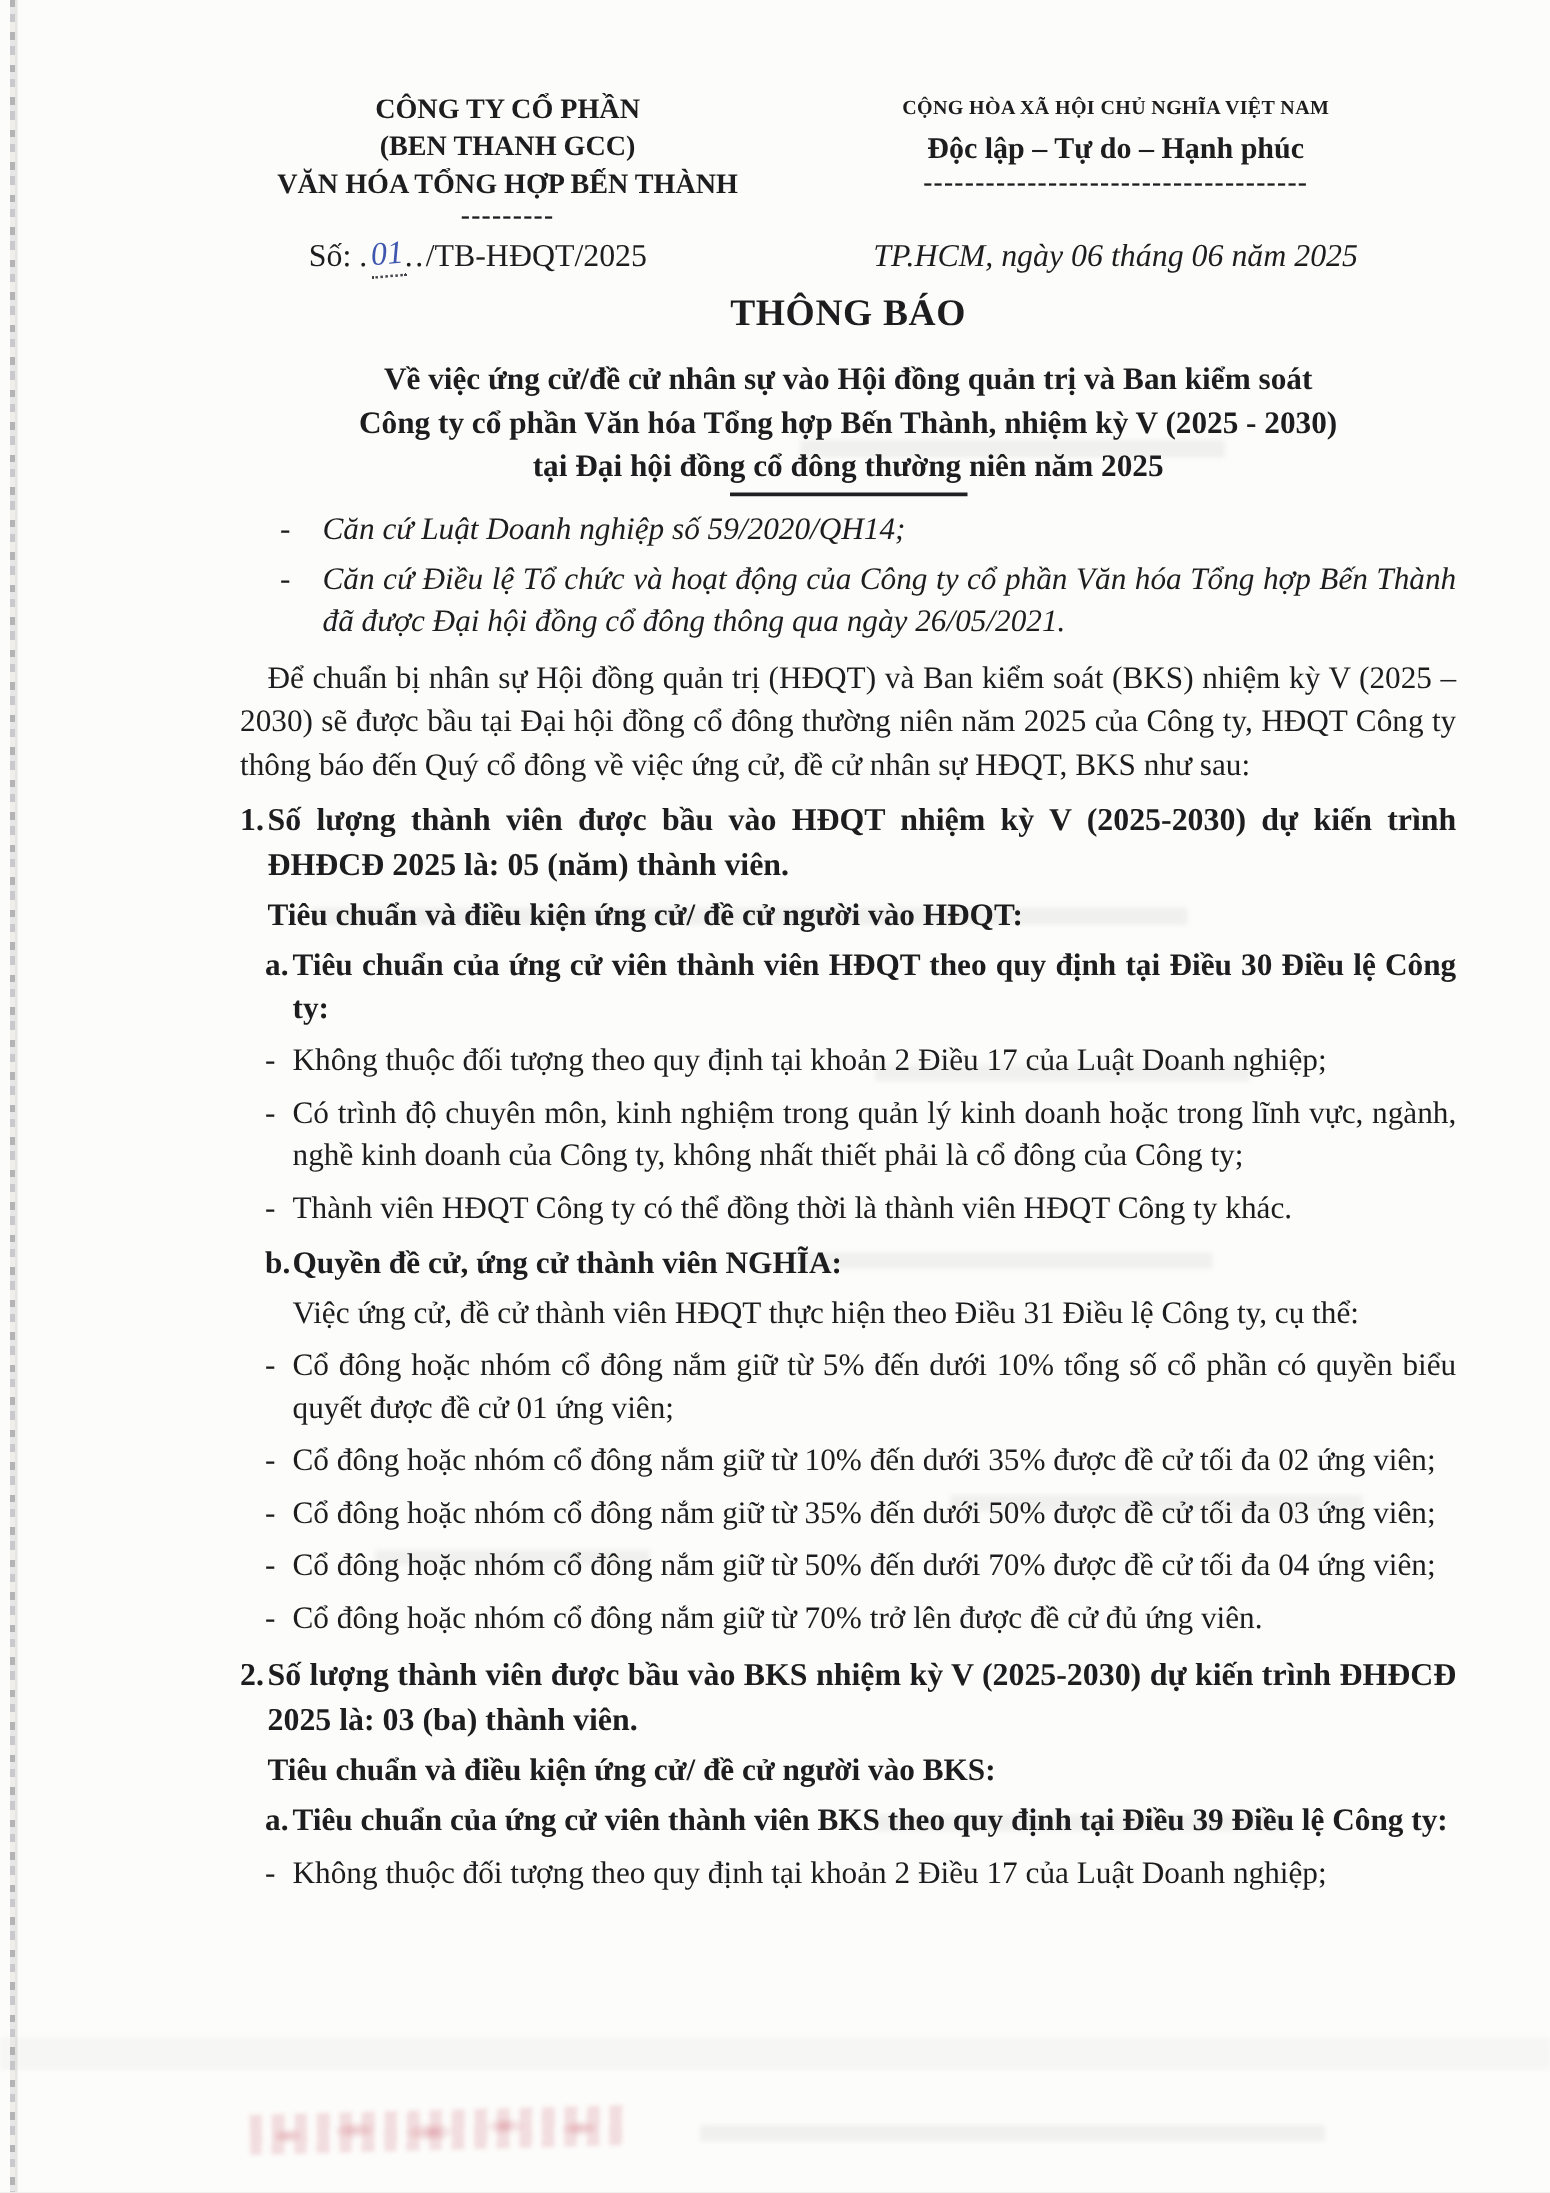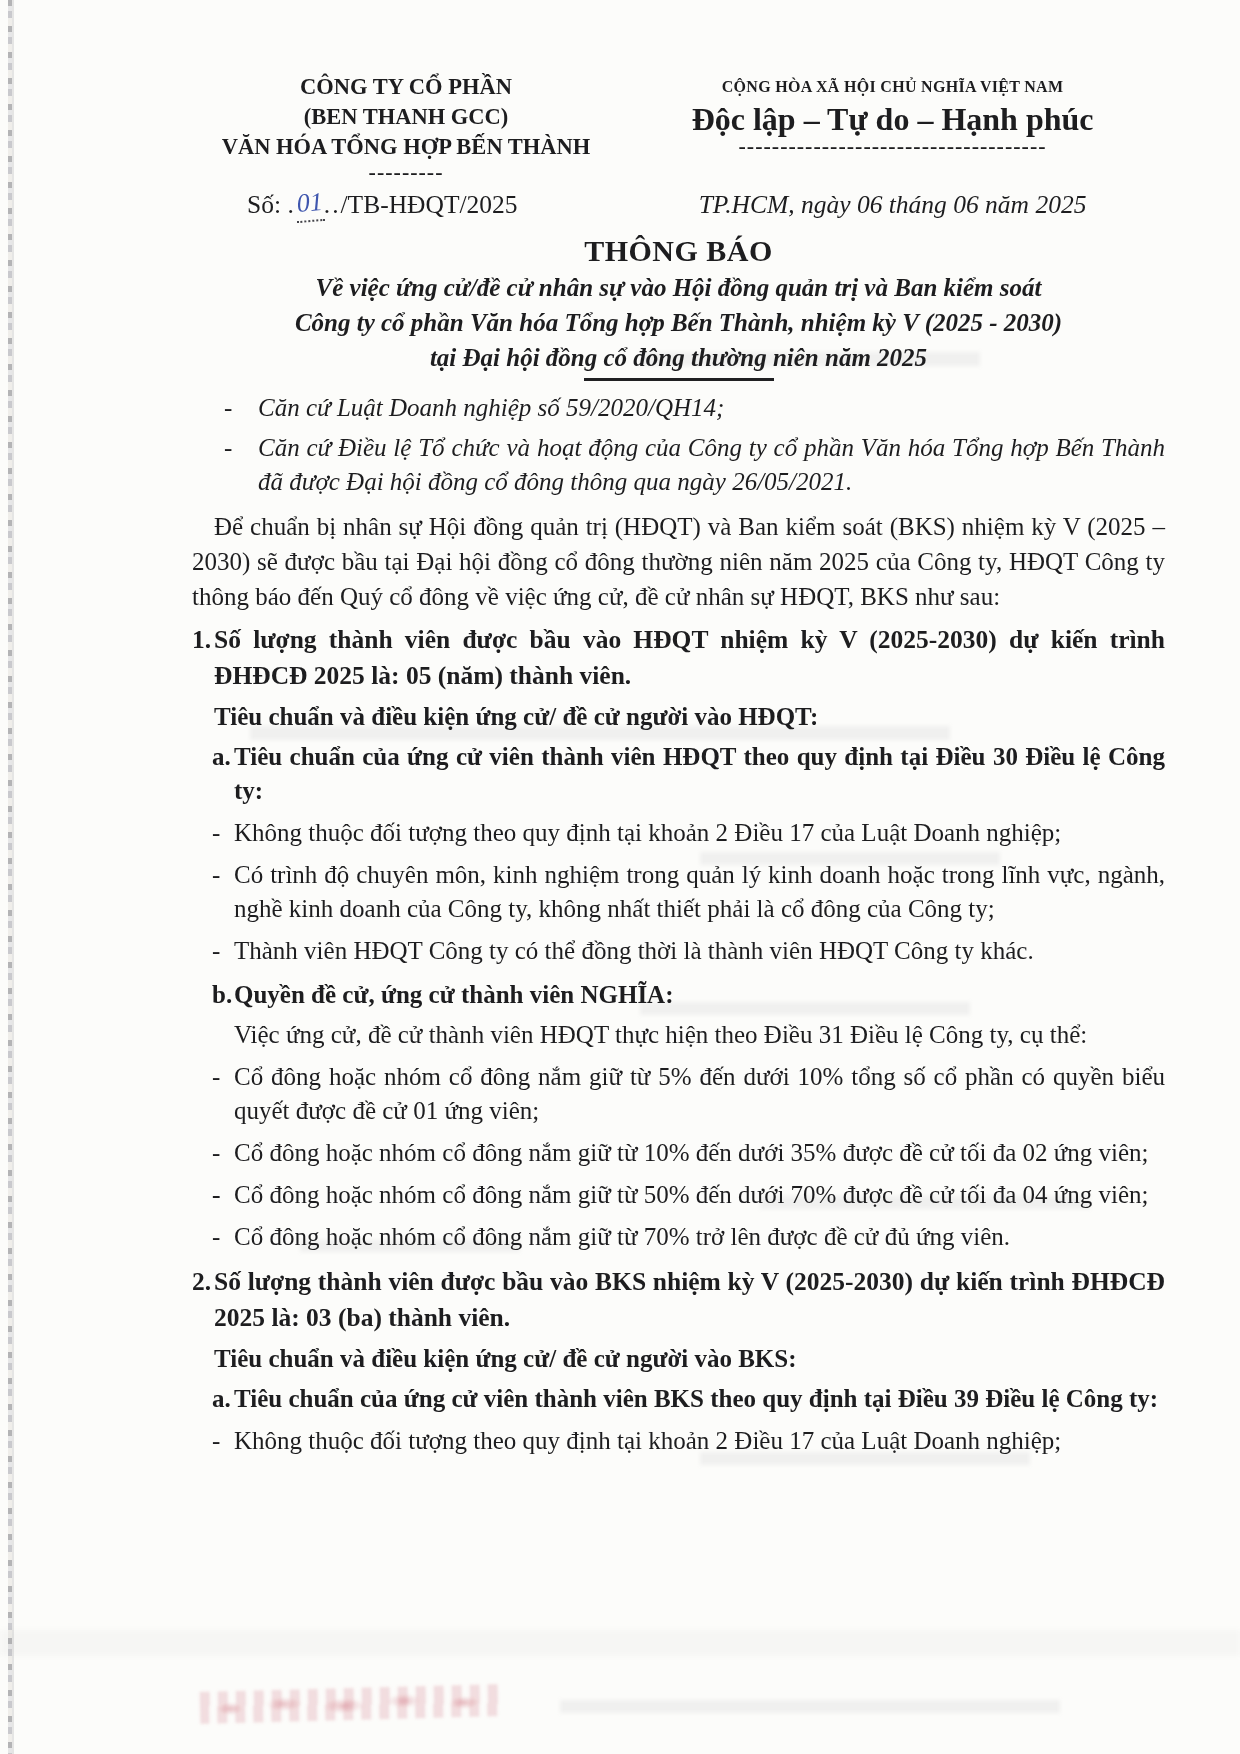--- a/index.html
+++ b/index.html
@@ -26,38 +26,38 @@
   .scan-edge2{
     position:absolute;left:12px;top:0;width:2px;height:100%;
     background:rgba(160,160,165,.25);
   }
   .content{position:relative;padding:72px 122px 0 145px;}
   
   .hdr{display:flex;}
   .hdr-l{width:44%;text-align:center;font-weight:bold;font-size:22.5px;line-height:30px;}
   .hdr-r{width:56%;text-align:center;font-weight:bold;}
   .hdr-r .nat{font-size:16px;line-height:30px;letter-spacing:.3px;}
-  .hdr-r .motto{font-size:32px;line-height:34px;}
+  .hdr-r .motto{font-size:24px;line-height:34px;}
   .dashline{font-weight:bold;letter-spacing:1px;line-height:20px;font-size:22px;}
   .ref-row{display:flex;margin-top:6px;}
   .ref{width:44%;padding-left:55px;box-sizing:border-box;font-size:25.5px;}
   .hand{
     color:#3f56ae;
     font-style:italic;
     display:inline-block;
     transform:rotate(-5deg) translateY(-2px);
     border-bottom:2px dotted #44444a;
     padding:0 1px;
     font-size:26px;
   }
   .dots{letter-spacing:2px;}
   .dateline{width:56%;text-align:center;font-style:italic;font-size:25.5px;}
   
   .title{margin-top:8px;text-align:center;font-weight:bold;font-size:30px;line-height:38px;letter-spacing:.5px;}
-  .subtitle{margin-top:0;text-align:center;font-weight:bold;font-style:italic;font-size:25px;line-height:35px;}
+  .subtitle{margin-top:16px;text-align:center;font-weight:bold;font-size:25px;line-height:35px;}
   .sub-underline{width:190px;height:3px;background:#202022;margin:3px auto 0 auto;}
   
   .preamble{margin-top:10px;font-style:italic;}
   .li{position:relative;padding-left:42px;margin-top:6px;}
   .li .mk{position:absolute;left:20px;top:0;}
   .preamble .li{padding-left:66px;}
   .preamble .li .mk{left:32px;}
   .intro{margin-top:10px;text-align:justify;text-indent:22px;line-height:35px;}
   
   .sec{position:relative;padding-left:22px;margin-top:8px;font-weight:bold;text-align:justify;line-height:36px;font-size:25.5px;}
@@ -178,20 +178,21 @@
     <div class="li just" style="margin-top:8px;">
       <span class="mk">-</span>
       <span>Cổ đông hoặc nhóm cổ đông nắm giữ từ 5% đến dưới 10% tổng số cổ phần có quyền biểu quyết được đề cử 01 ứng viên;</span>
     </div>
     <div class="li just" style="margin-top:8px;">
       <span class="mk">-</span>
       <span>Cổ đông hoặc nhóm cổ đông nắm giữ từ 10% đến dưới 35% được đề cử tối đa 02 ứng viên;</span>
     </div>
     <div class="li just" style="margin-top:8px;">
       <span class="mk">-</span>
+      <span>Cổ đông hoặc nhóm cổ đông nắm giữ từ 35% đến dưới 50% được đề cử tối đa 03 ứng viên;</span>
     </div>
     <div class="li just" style="margin-top:8px;">
       <span class="mk">-</span>
       <span>Cổ đông hoặc nhóm cổ đông nắm giữ từ 50% đến dưới 70% được đề cử tối đa 04 ứng viên;</span>
     </div>
     <div class="li" style="margin-top:8px;">
       <span class="mk">-</span>
       <span>Cổ đông hoặc nhóm cổ đông nắm giữ từ 70% trở lên được đề cử đủ ứng viên.</span>
     </div>
 

